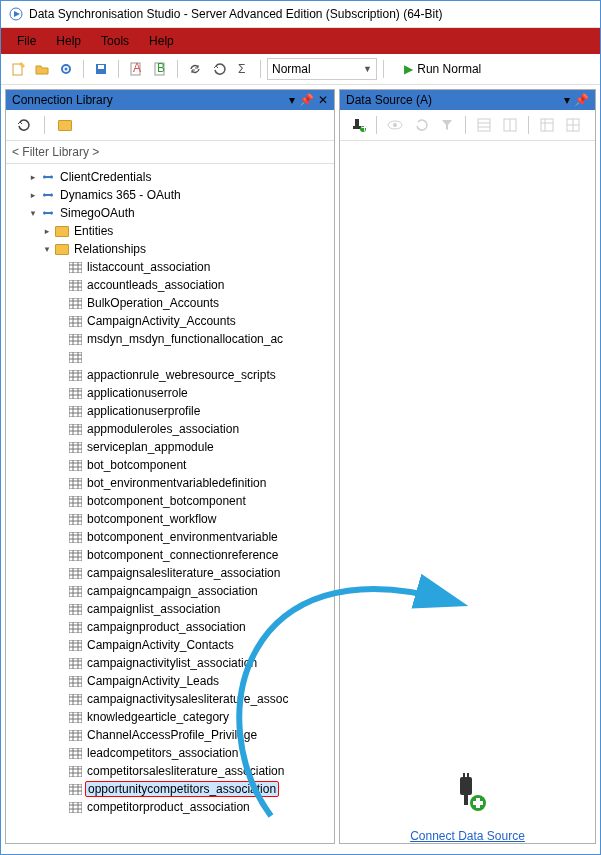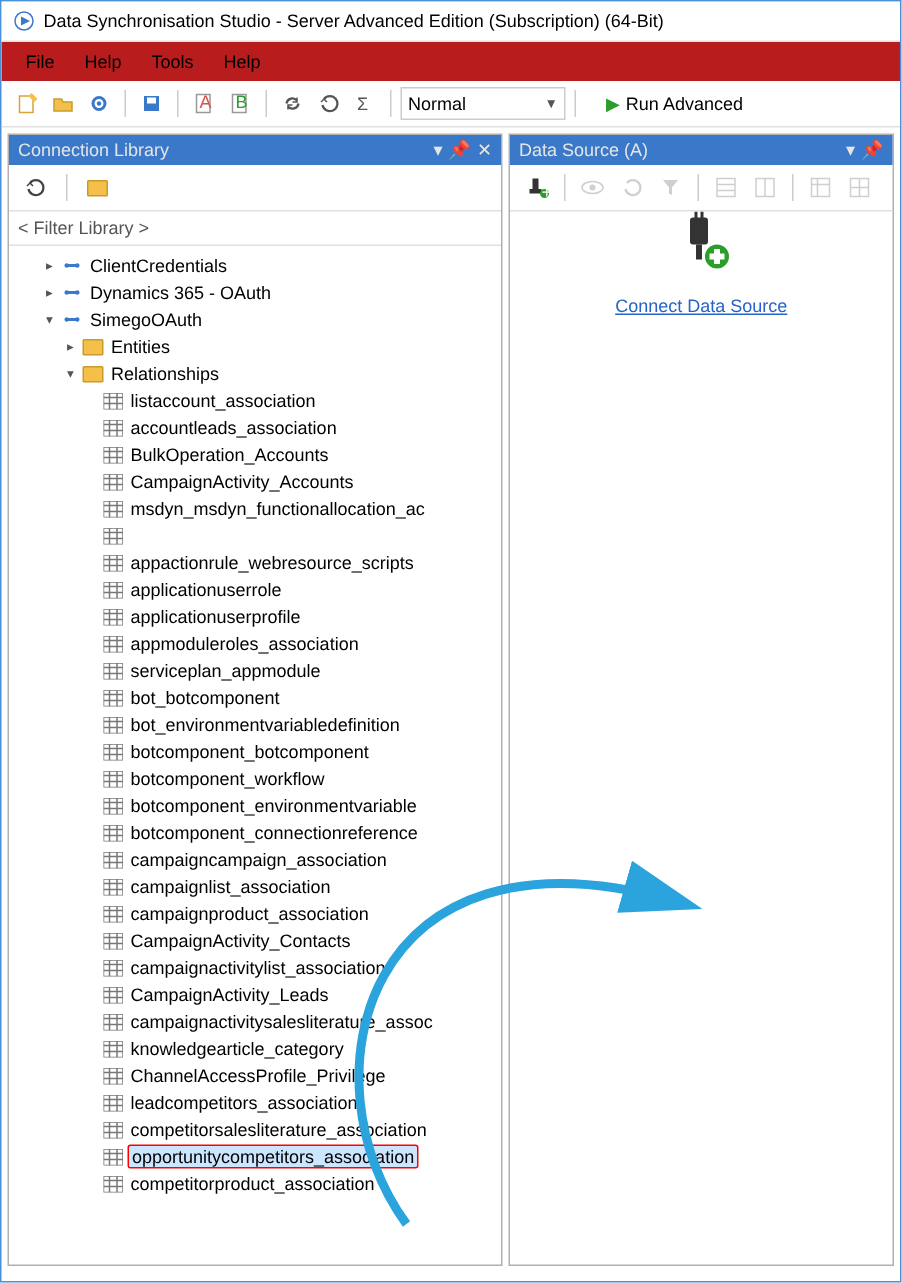--- a/index.html
+++ b/index.html
@@ -12,40 +12,40 @@
 .tb-btn { width: 22px; height: 22px; display: flex; align-items: center; justify-content: center; }
 .tb-sep { width: 1px; height: 18px; background: #ccc; margin: 0 4px; }
 .tb-select { border: 1px solid #ccc; height: 22px; width: 110px; padding: 0 4px; background: #fff; display: flex; align-items: center; justify-content: space-between; }
 .tb-select .dd { font-size: 9px; color: #555; }
 .run-btn { display: flex; align-items: center; gap: 4px; padding: 0 8px; height: 22px; margin-left: 6px; }
 .run-btn .play { color: #2a9d2a; }
 .panels { display: flex; height: calc(100% - 90px); padding: 4px; gap: 4px; }
 .panel { border: 1px solid #b0b0b0; display: flex; flex-direction: column; background: #fff; }
 .panel-left { width: 330px; }
 .panel-right { flex: 1; }
-.panel-header { background: #3a78c9; color: #e5e5e5; padding: 3px 6px; display: flex; align-items: center; justify-content: space-between; font-size: 12px; }
+.panel-header { background: #3a78c9; color: #000000; padding: 3px 6px; display: flex; align-items: center; justify-content: space-between; font-size: 12px; }
 .panel-header .hdr-icons { display: flex; gap: 4px; font-size: 10px; }
 .panel-subbar { display: flex; align-items: center; padding: 4px 6px; gap: 6px; border-bottom: 1px solid #e0e0e0; }
 .filter-row { padding: 4px 6px; color: #555; border-bottom: 1px solid #e0e0e0; }
 .tree { flex: 1; overflow: auto; padding: 4px 2px; }
 .tree-row { display: flex; align-items: center; height: 18px; white-space: nowrap; }
 .exp { width: 10px; text-align: center; color: #555; font-size: 9px; cursor: pointer; }
 .exp.blank { visibility: hidden; }
 .node-icon { width: 14px; height: 12px; margin: 0 3px; display: inline-flex; align-items: center; justify-content: center; }
 .conn-icon svg { width: 14px; height: 12px; }
 .folder { width: 14px; height: 11px; background: #f5c04a; border: 1px solid #c99a2e; border-radius: 1px; margin: 0 3px; }
 .table-icon { width: 13px; height: 11px; margin: 0 3px; display: inline-flex; }
 .table-icon svg { width: 13px; height: 11px; }
 .node-label { padding: 1px 2px; }
 .selected-row .node-label { background: #cde6ff; border: 1px solid red; border-radius: 2px; padding: 0 2px; }
 .ds-toolbar { display: flex; align-items: center; padding: 4px 6px; gap: 2px; border-bottom: 1px solid #e0e0e0; }
 .ds-btn { width: 24px; height: 22px; display: flex; align-items: center; justify-content: center; opacity: 0.4; }
 .ds-btn.active { opacity: 1; }
 .ds-sep { width: 1px; height: 18px; background: #ccc; margin: 0 4px; }
-.ds-center { flex: 1; display: flex; flex-direction: column; align-items: center; justify-content: flex-start; gap: 16px; }
+.ds-center { flex: 1; display: flex; flex-direction: column; align-items: center; justify-content: flex-end; gap: 16px; }
 .plug-icon { width: 40px; height: 40px; position: relative; }
 .connect-link { color: #2464c8; text-decoration: underline; font-size: 12px; }
 .arrow-overlay { position: absolute; pointer-events: none; }
 </style>
 </head>
 <body>
 
 <div class="titlebar">
   <span class="logo">
     <svg viewBox="0 0 14 14">
@@ -120,21 +120,21 @@
       </svg>
     </div>
   <span class="tb-sep"></span>
   <div class="tb-select">
     <span>Normal</span>
     <span class="dd">▼</span>
   </div>
   <span class="tb-sep"></span>
   <div class="run-btn">
     <span class="play">▶</span>
-    <span>Run Advanced</span>
+    <span>Run Normal</span>
   </div>
 </div>
 
 <div class="panels">
 
   <div class="panel panel-left">
     <div class="panel-header">
       <span>Connection Library</span>
       <span class="hdr-icons">
         <span>▾</span>
@@ -409,20 +409,33 @@
           <span class="table-icon">
             <svg viewBox="0 0 13 11">
               <rect x="0" y="0" width="13" height="11" fill="#fff" stroke="#777"></rect>
               <line x1="0" y1="3" x2="13" y2="3" stroke="#777"></line>
               <line x1="0" y1="7" x2="13" y2="7" stroke="#777"></line>
               <line x1="4" y1="0" x2="4" y2="11" stroke="#777"></line>
               <line x1="9" y1="0" x2="9" y2="11" stroke="#777"></line>
             </svg>
           </span>
           <span class="node-label">botcomponent_connectionreference</span>
+        </div>
+        <div class="tree-row" style="padding-left:48px">
+          <span class="exp blank"></span>
+          <span class="table-icon">
+            <svg viewBox="0 0 13 11">
+              <rect x="0" y="0" width="13" height="11" fill="#fff" stroke="#777"></rect>
+              <line x1="0" y1="3" x2="13" y2="3" stroke="#777"></line>
+              <line x1="0" y1="7" x2="13" y2="7" stroke="#777"></line>
+              <line x1="4" y1="0" x2="4" y2="11" stroke="#777"></line>
+              <line x1="9" y1="0" x2="9" y2="11" stroke="#777"></line>
+            </svg>
+          </span>
+          <span class="node-label">campaignsalesliterature_association</span>
         </div>
         <div class="tree-row" style="padding-left:48px">
           <span class="exp blank"></span>
           <span class="table-icon">
             <svg viewBox="0 0 13 11">
               <rect x="0" y="0" width="13" height="11" fill="#fff" stroke="#777"></rect>
               <line x1="0" y1="3" x2="13" y2="3" stroke="#777"></line>
               <line x1="0" y1="7" x2="13" y2="7" stroke="#777"></line>
               <line x1="4" y1="0" x2="4" y2="11" stroke="#777"></line>
               <line x1="9" y1="0" x2="9" y2="11" stroke="#777"></line>

